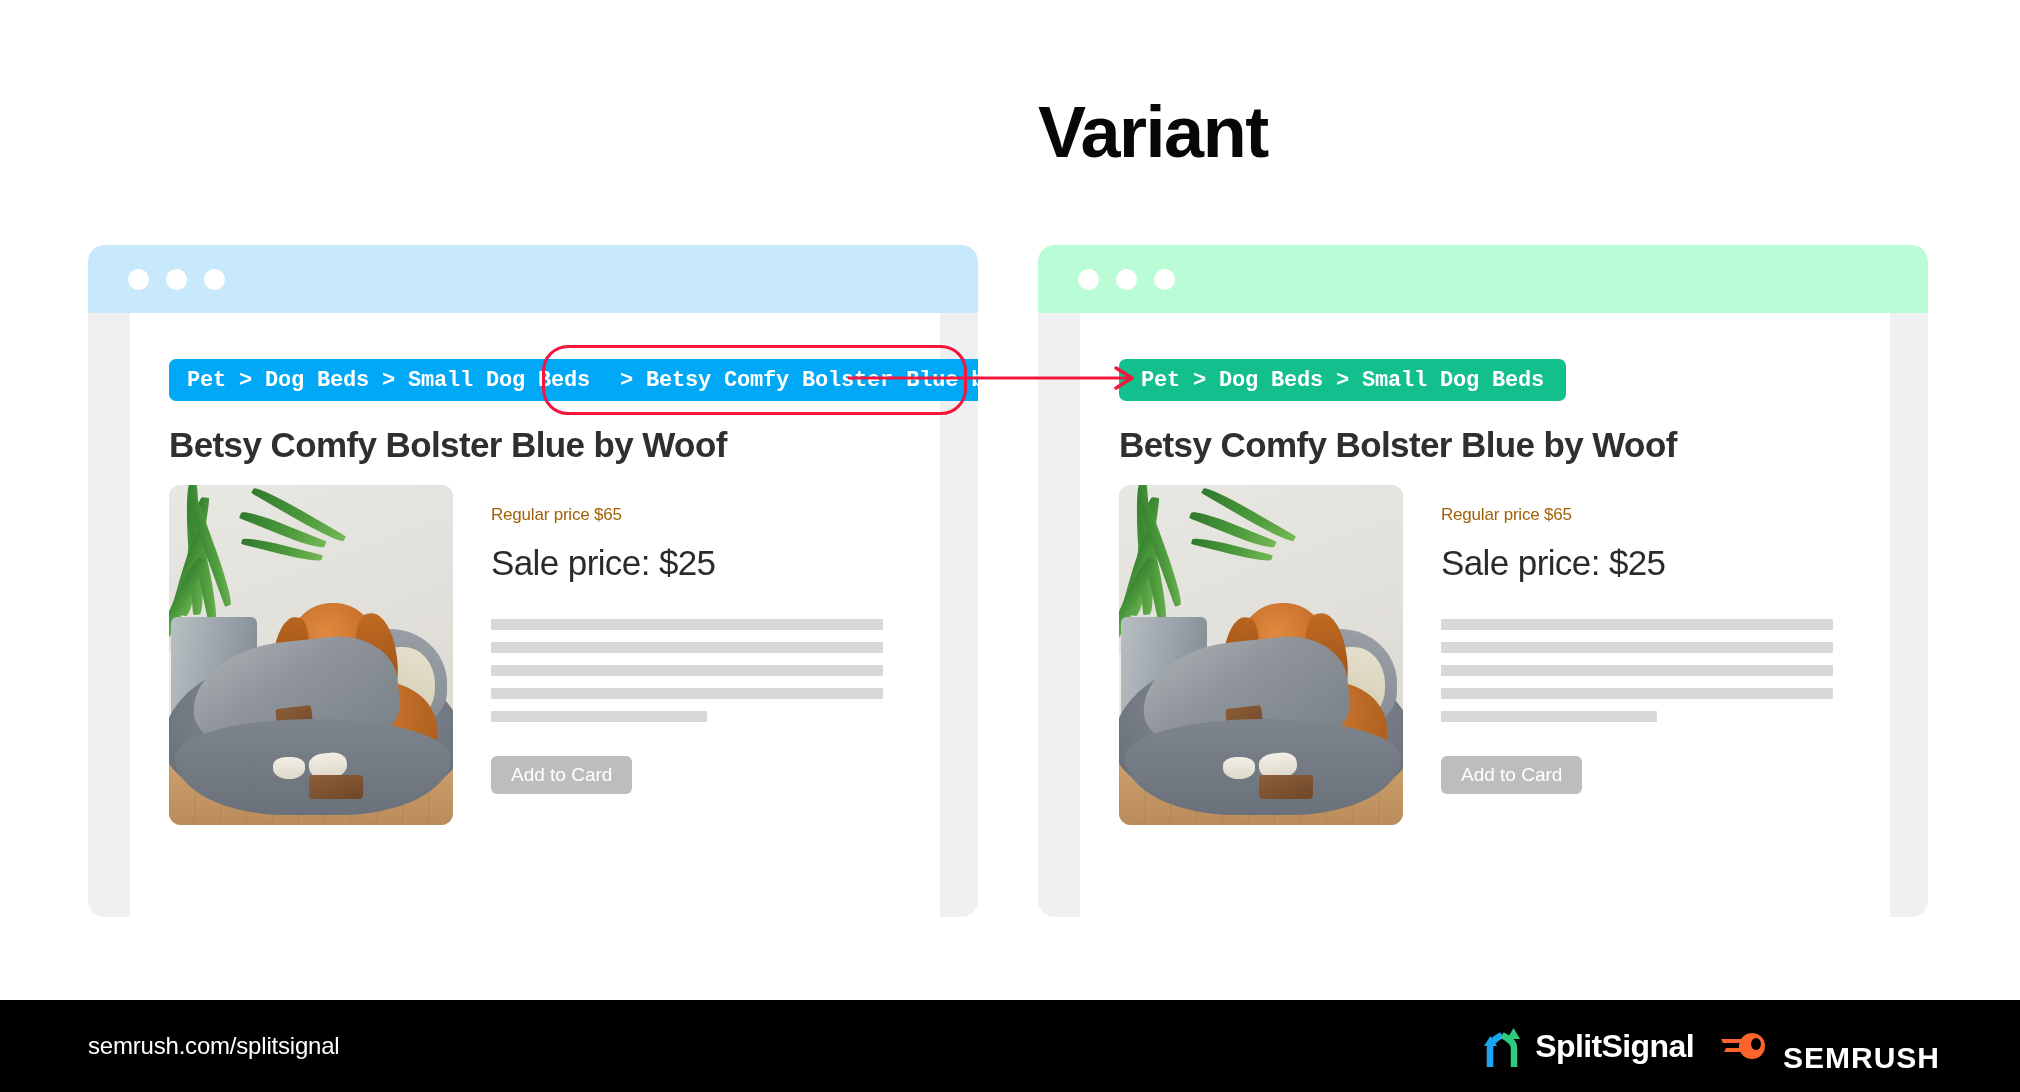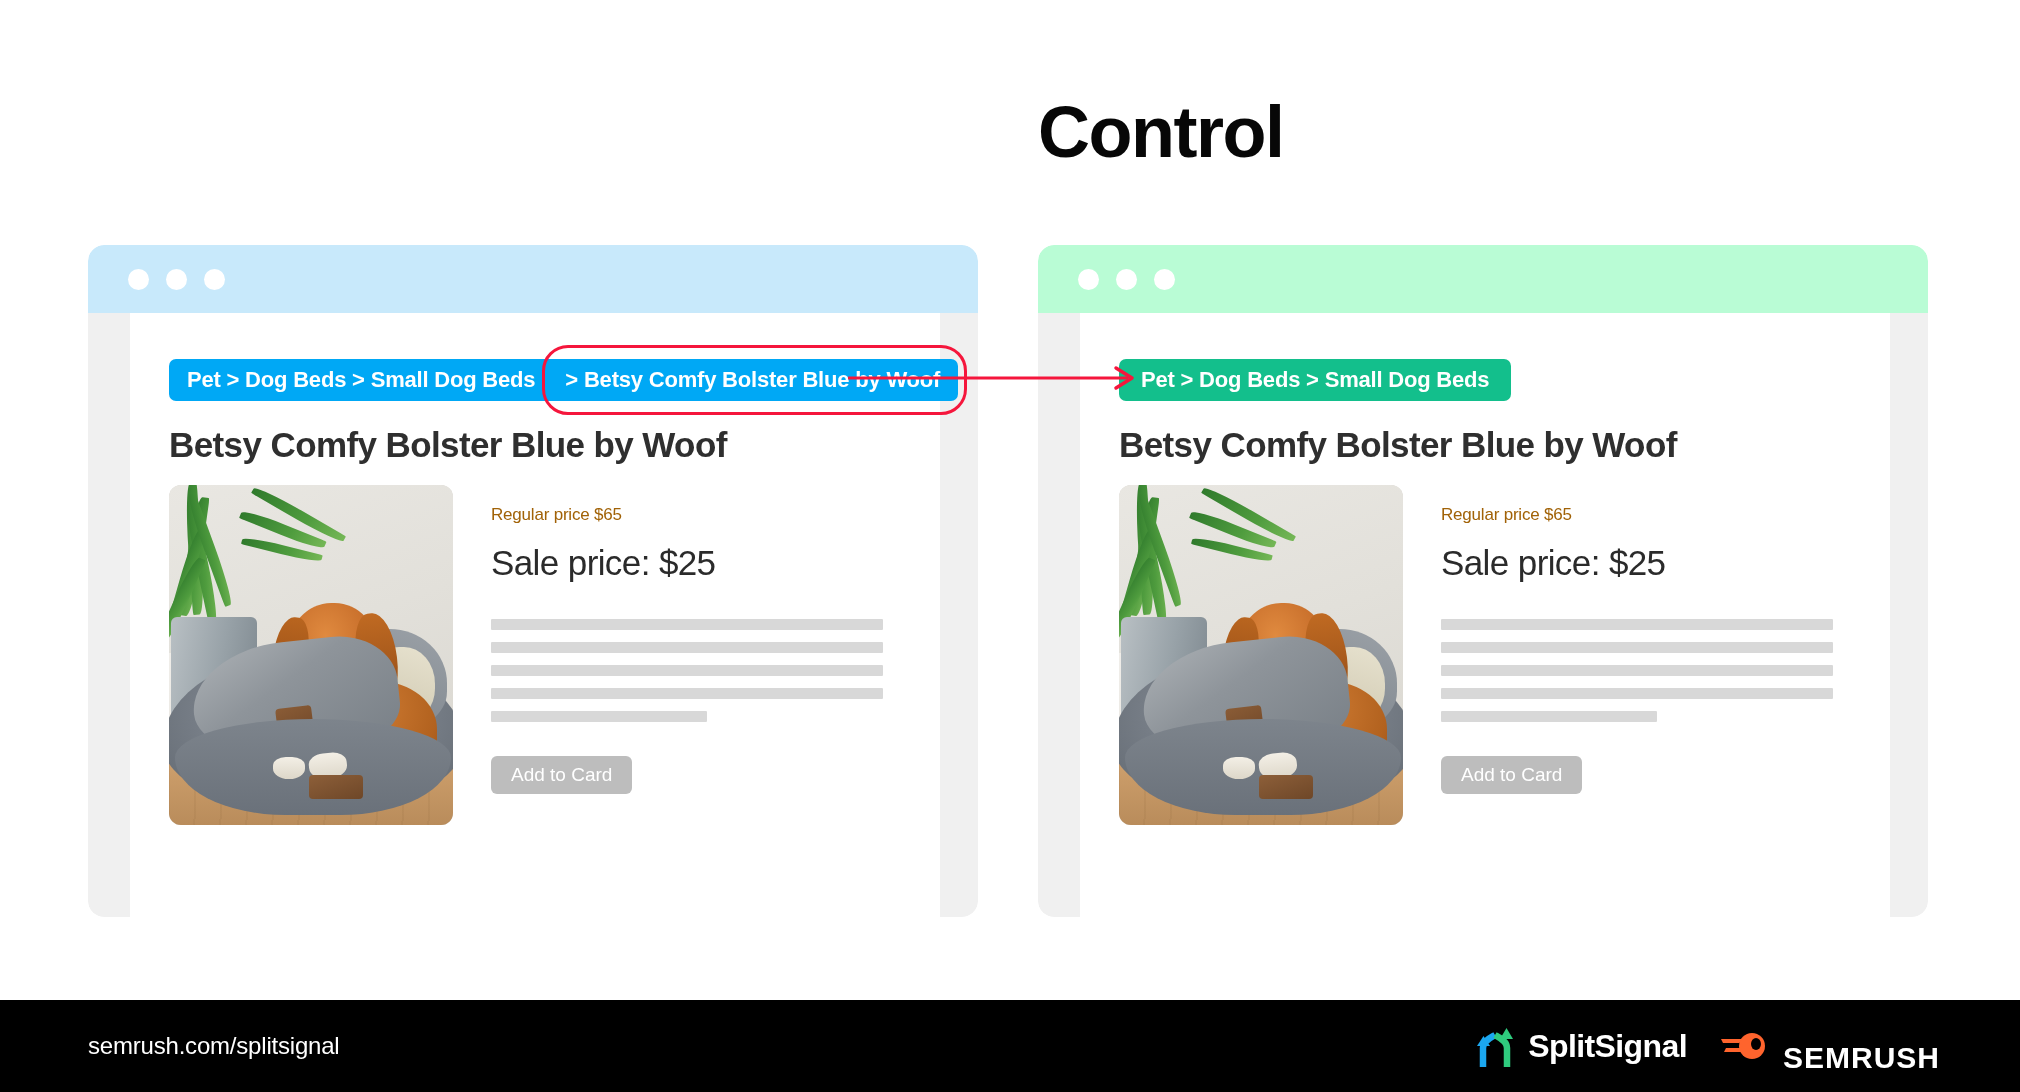--- a/index.html
+++ b/index.html
@@ -65,20 +65,21 @@
   .page.wide   { width: 810px; }
 
   
   .crumb-wrap {
     position: absolute;
     top: 46px;
     left: 39px;
     display: flex;
     align-items: center;
     z-index: 6;
+    font-family: Liberation Mono, monospace;
   }
   .crumb {
     height: 42px;
     display: flex;
     align-items: center;
     font-size: 22px;
     font-weight: 700;
     color: #ffffff;
     letter-spacing: -0.2px;
     white-space: nowrap;
@@ -260,33 +261,33 @@
 
   
   .footer {
     position: absolute; left: 0; bottom: 0;
     width: 2020px; height: 92px;
     background: #000000;
     display: flex; align-items: center;
     padding: 0 80px 0 88px;
   }
   .footer-url { color: #ffffff; font-size: 24px; letter-spacing: -0.2px; }
-  .footer-logos { margin-left: auto; display: flex; align-items: center; gap: 32px; }
+  .footer-logos { margin-left: auto; display: flex; align-items: center; gap: 25px; }
   .logo-lockup { display: flex; align-items: center; gap: 12px; }
   .logo-text {
     color: #ffffff; font-size: 32px; font-weight: 700; letter-spacing: -0.6px;
   }
   .logo-text.semrush { letter-spacing: 1px; font-size: 30px; margin-top: 24px; }
 </style>
 </head>
 <body>
 
 <div class="stage">
 
-  <div class="panel-title" id="title-control">Control</div>
+  <div class="panel-title" id="title-control">Variant</div>
 
   <div class="browser" id="browser-variant">
     <div class="browser-bar bar-blue">
       <span class="dot"></span>
       <span class="dot"></span>
       <span class="dot"></span>
     </div>
     <div class="browser-body">
       <div class="page narrow">
 

